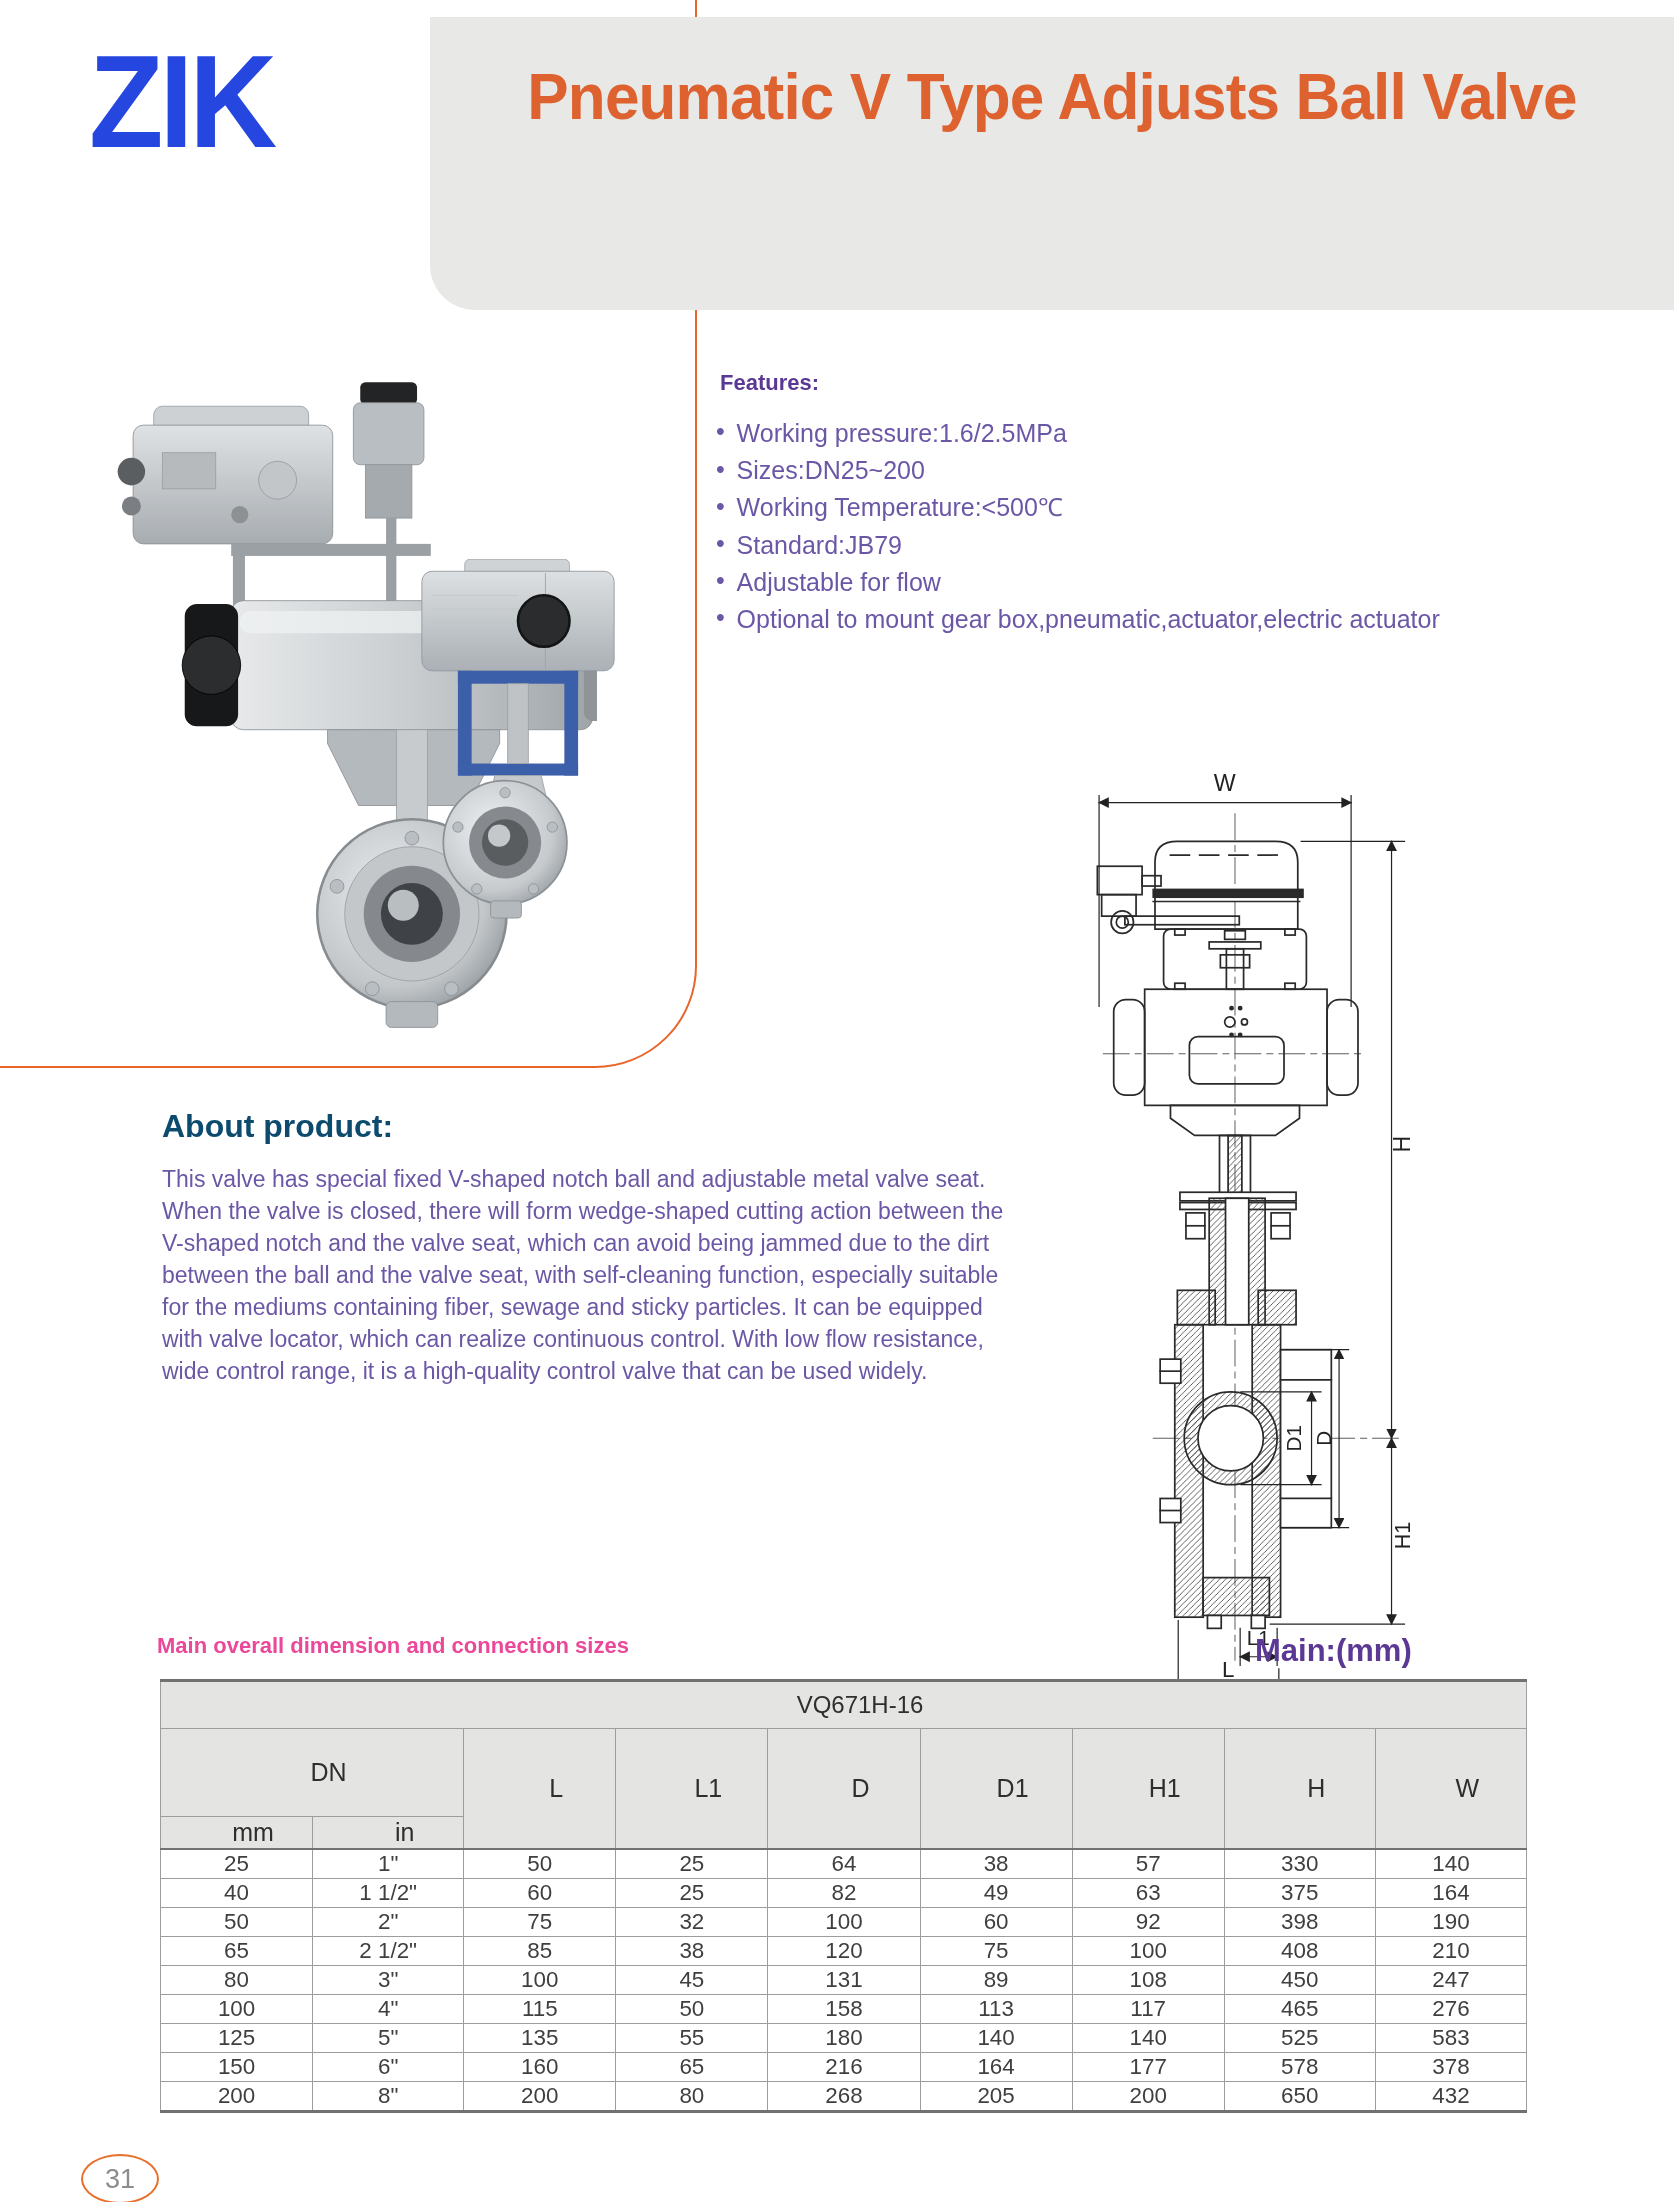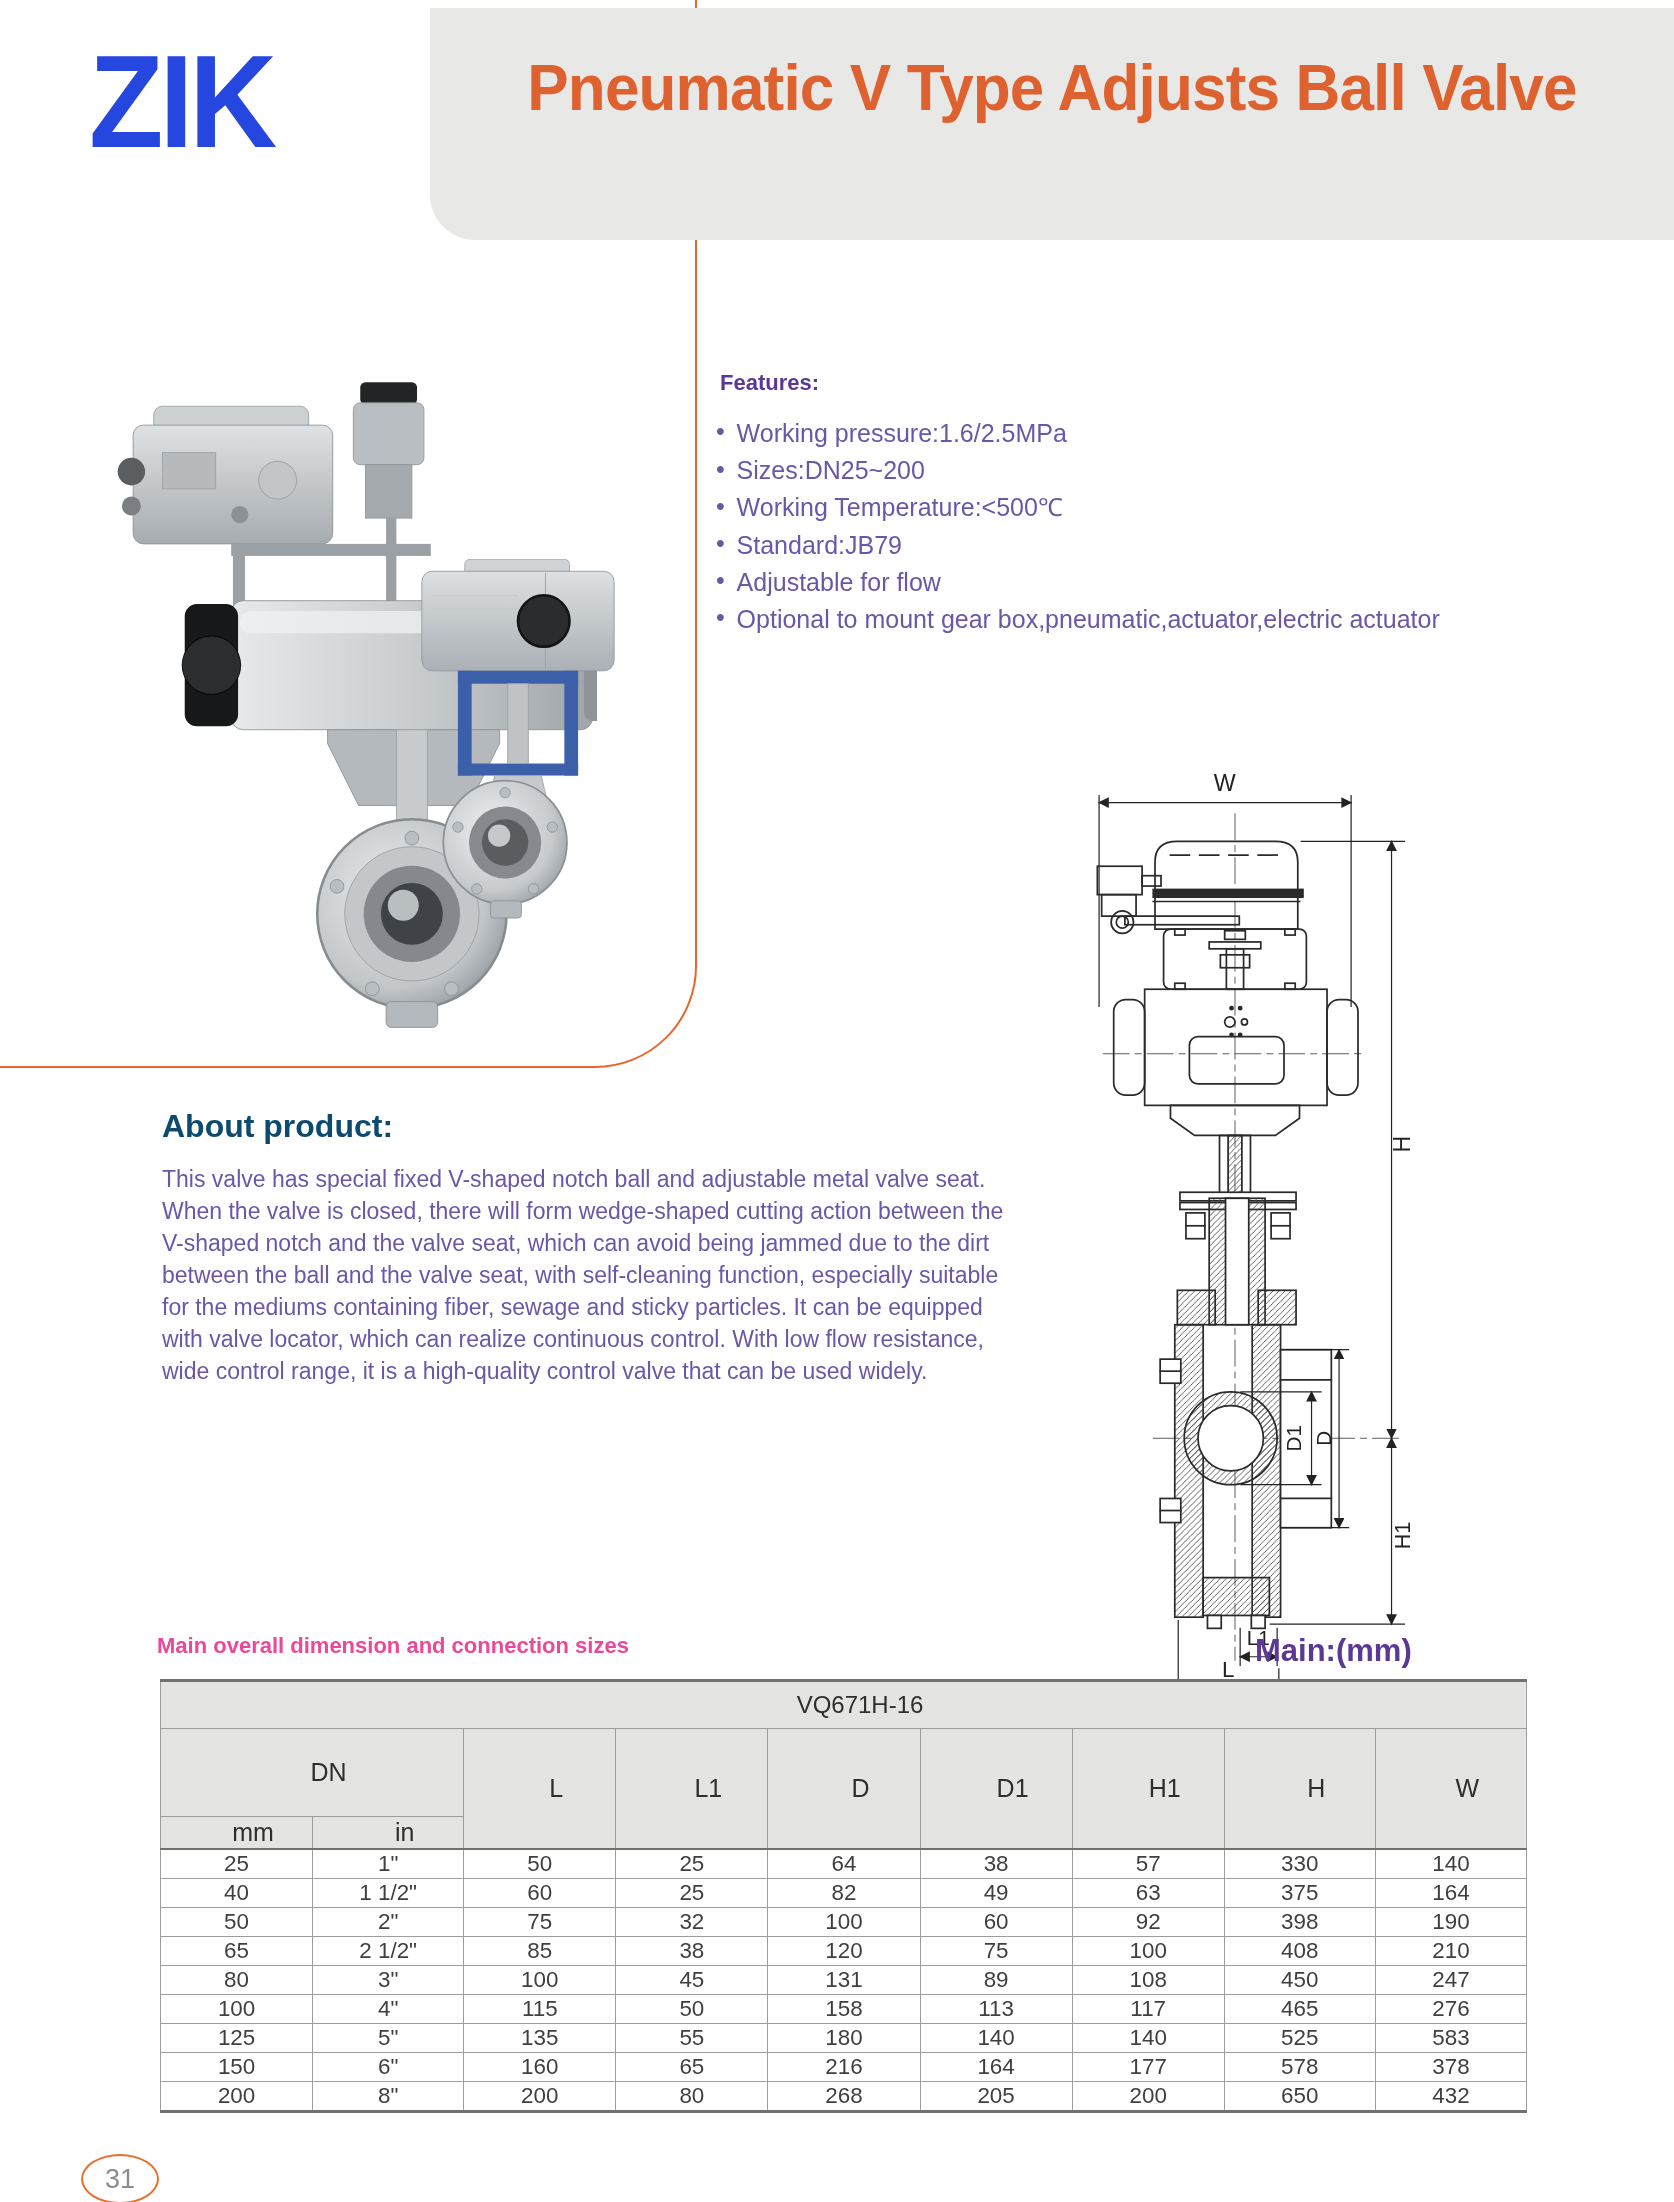--- a/index.html
+++ b/index.html
@@ -2,21 +2,21 @@
 <html style="font-size:13.8px"><head>
 <meta charset="utf-8">
 <style>
   html,body{margin:0;padding:0;background:#ffffff;}
   .page{position:relative;width:1674px;height:2203px;overflow:hidden;background:#ffffff;
         font-family:"Liberation Sans", sans-serif;}
 
   
   .orange-frame{position:absolute;left:-34px;top:-52px;width:727px;height:1116px;
         border:2.6px solid #e8652c;border-radius:0 0 102px 0;z-index:1;}
-  .header-box{position:absolute;left:430px;top:8px;width:1244px;height:232px;
+  .header-box{position:absolute;left:430px;top:17px;width:1244px;height:293px;
         background:#e8e8e6;border-radius:0 0 0 45px;z-index:2;}
   .header-title{margin:0;padding-top:43px;text-align:center;font-size:64px;font-weight:bold;
         color:#dd6230;transform:scaleX(0.97);letter-spacing:-0.9px;}
   .logo{position:absolute;left:89px;top:26px;font-size:131px;font-weight:800;color:#2646e0;
         letter-spacing:-4.3px;transform:scaleX(0.93);transform-origin:left top;z-index:3;}
 
   
   .features{position:absolute;left:716px;top:370px;z-index:3;}
   .features h3{margin:0 0 24px 4px;font-size:22px;font-weight:bold;color:#5b3894;}
   .features ul{margin:0;padding:0;list-style:none;}

